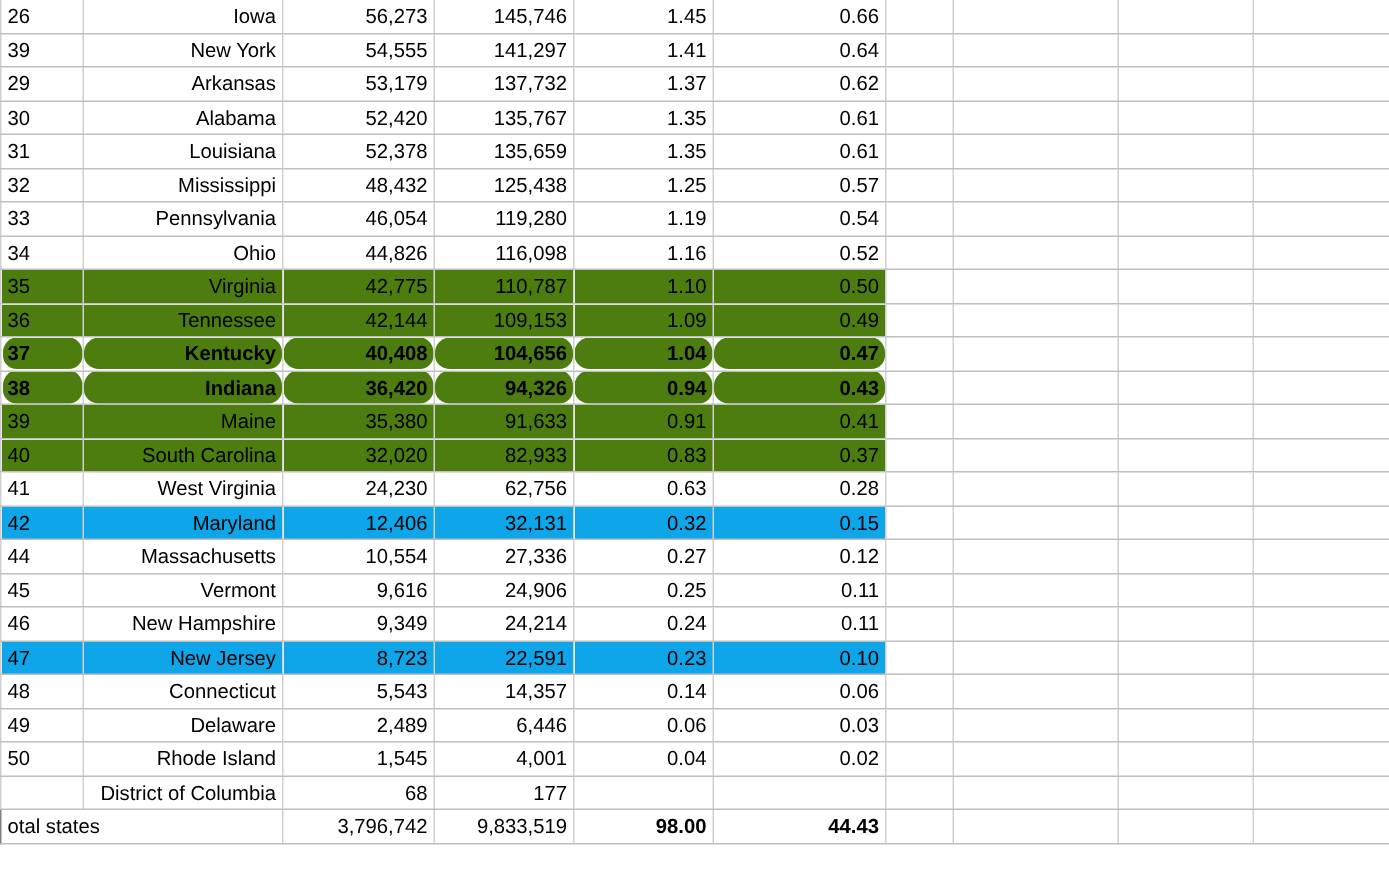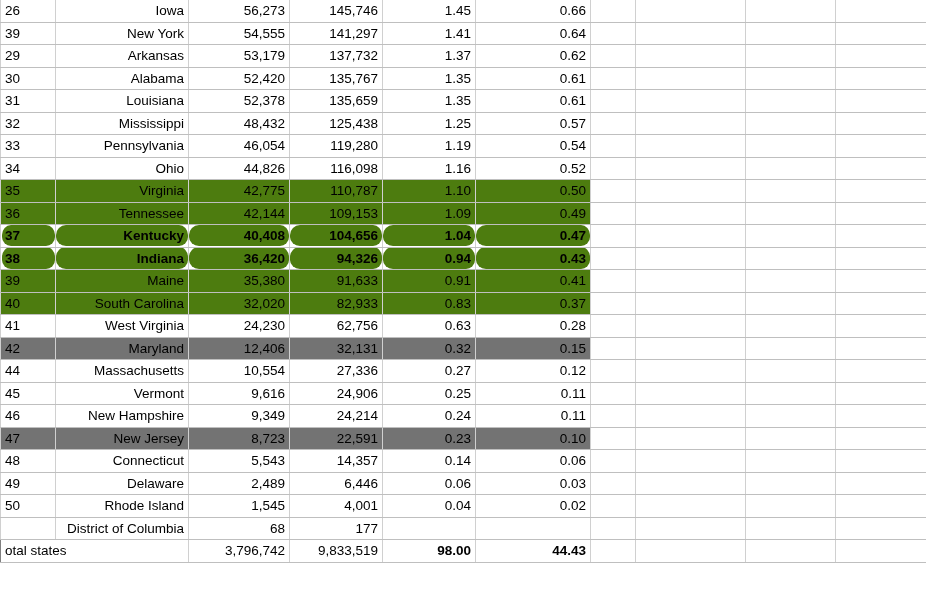--- a/index.html
+++ b/index.html
@@ -48,21 +48,21 @@
   col.c-e4    { width: 91px;  }
 
   
   .rank  { border-left: 1px solid #d0d0d0; }
   .state { text-align: left;   }
   .num   { text-align: right;  }
   .empty { background: #ffffff; border-right: 1px solid #dddddd; border-bottom: 1px solid #dddddd; }
 
   
   tr.fill-yellow td.datacell { background: #4d7c0f; }
-  tr.fill-pink   td.datacell { background: #737373; margin-left: 38px; }
+  tr.fill-pink   td.datacell { background: #0ea5e9; margin-left: 38px; }
   tr.bold td { font-weight: bold; border-radius: 10px; }
 
   
   tr.total td.datacell {
     border-top: 1px solid #808080;
     border-bottom: 1px solid #808080;
     background: #ffffff;
   }
   tr.total td.totlabel {
     border-left: none;

